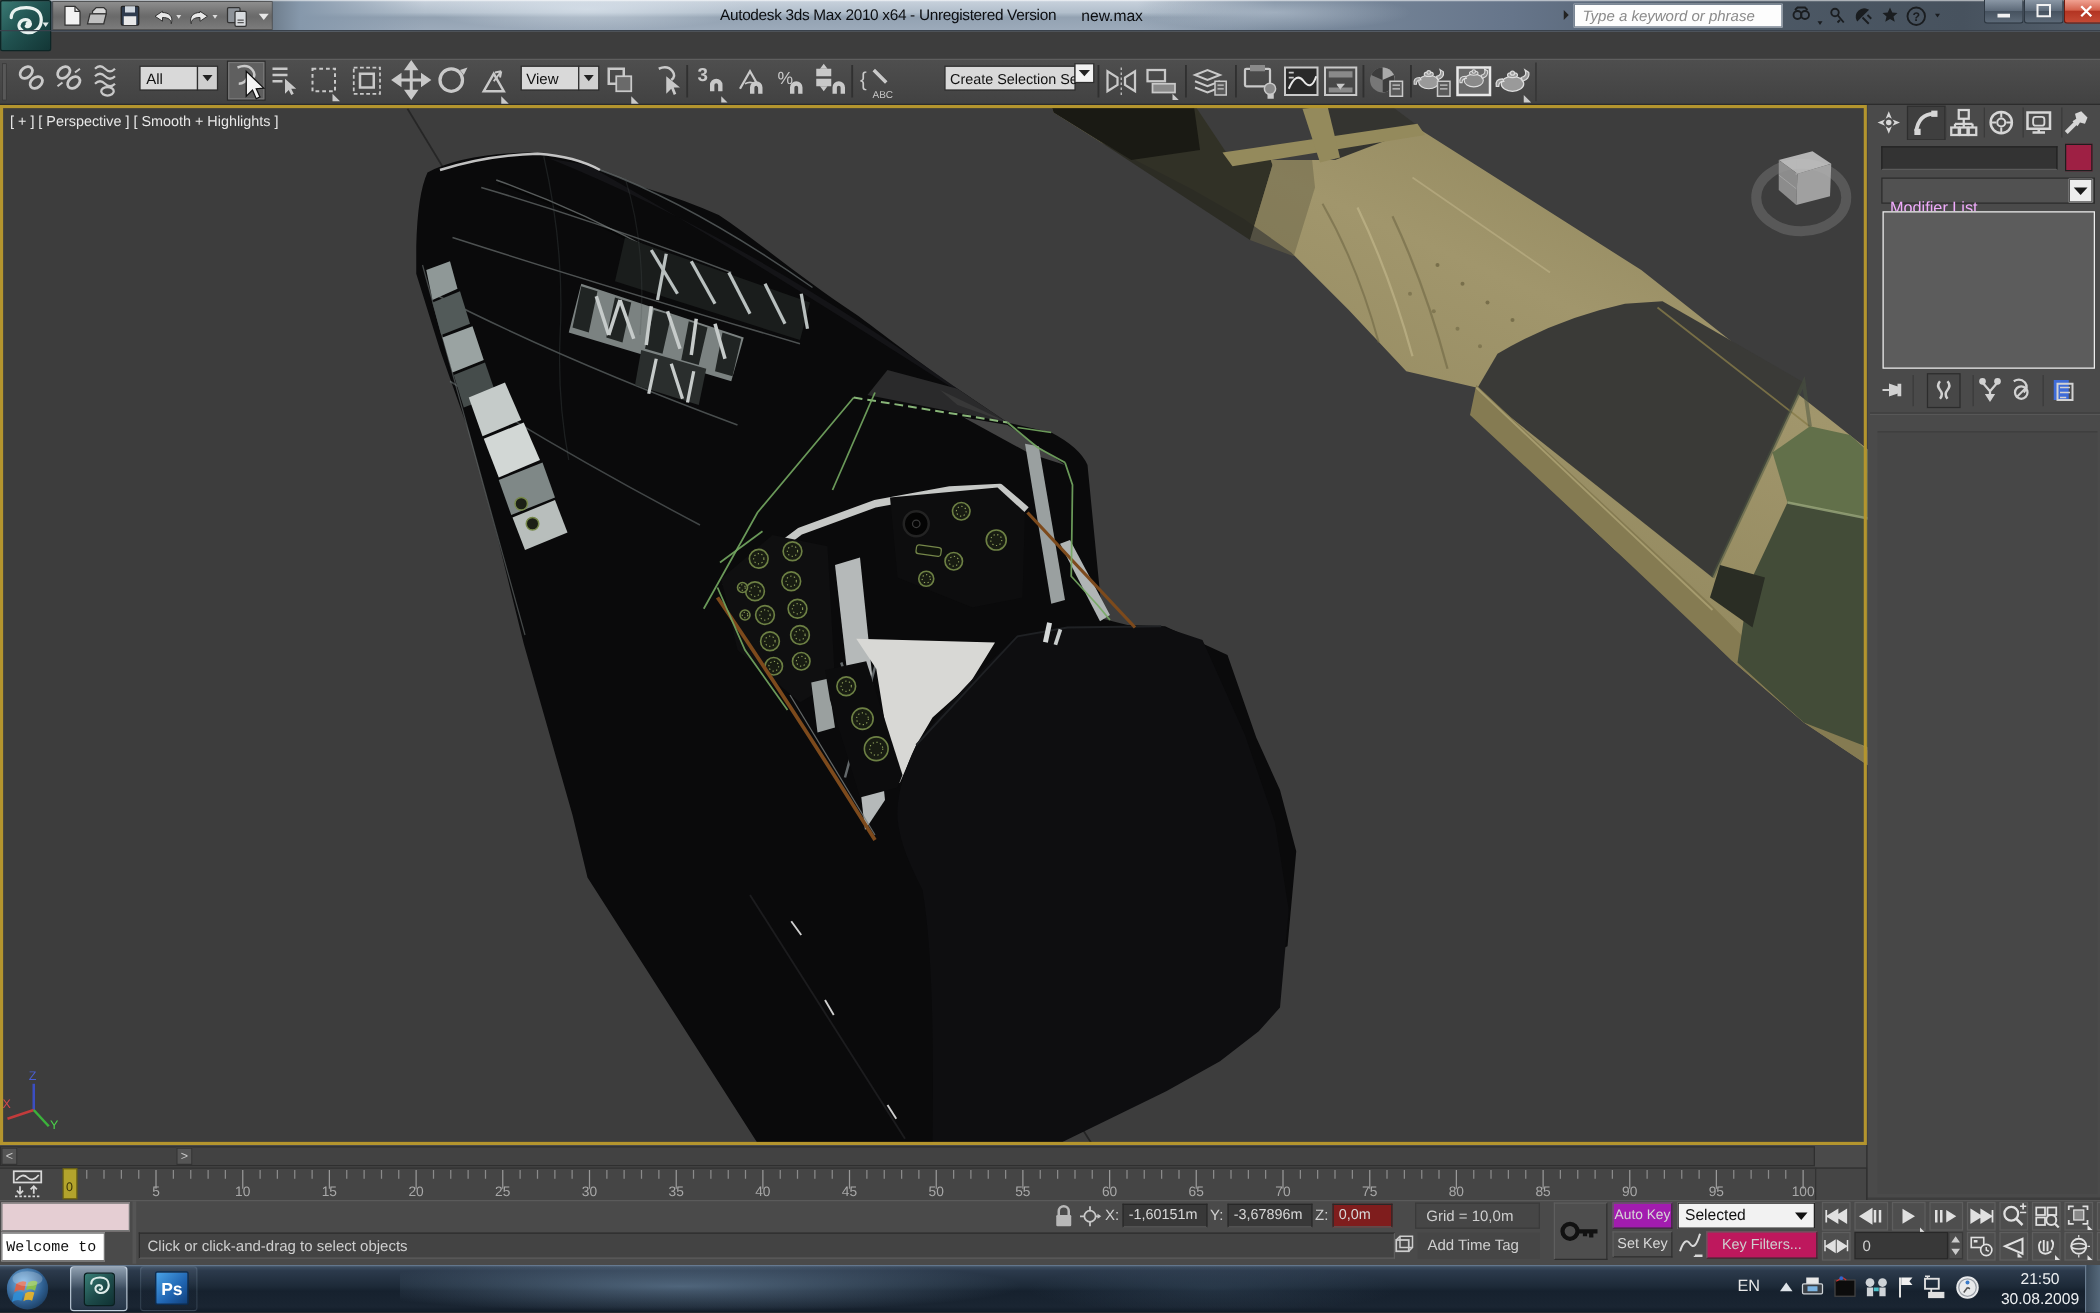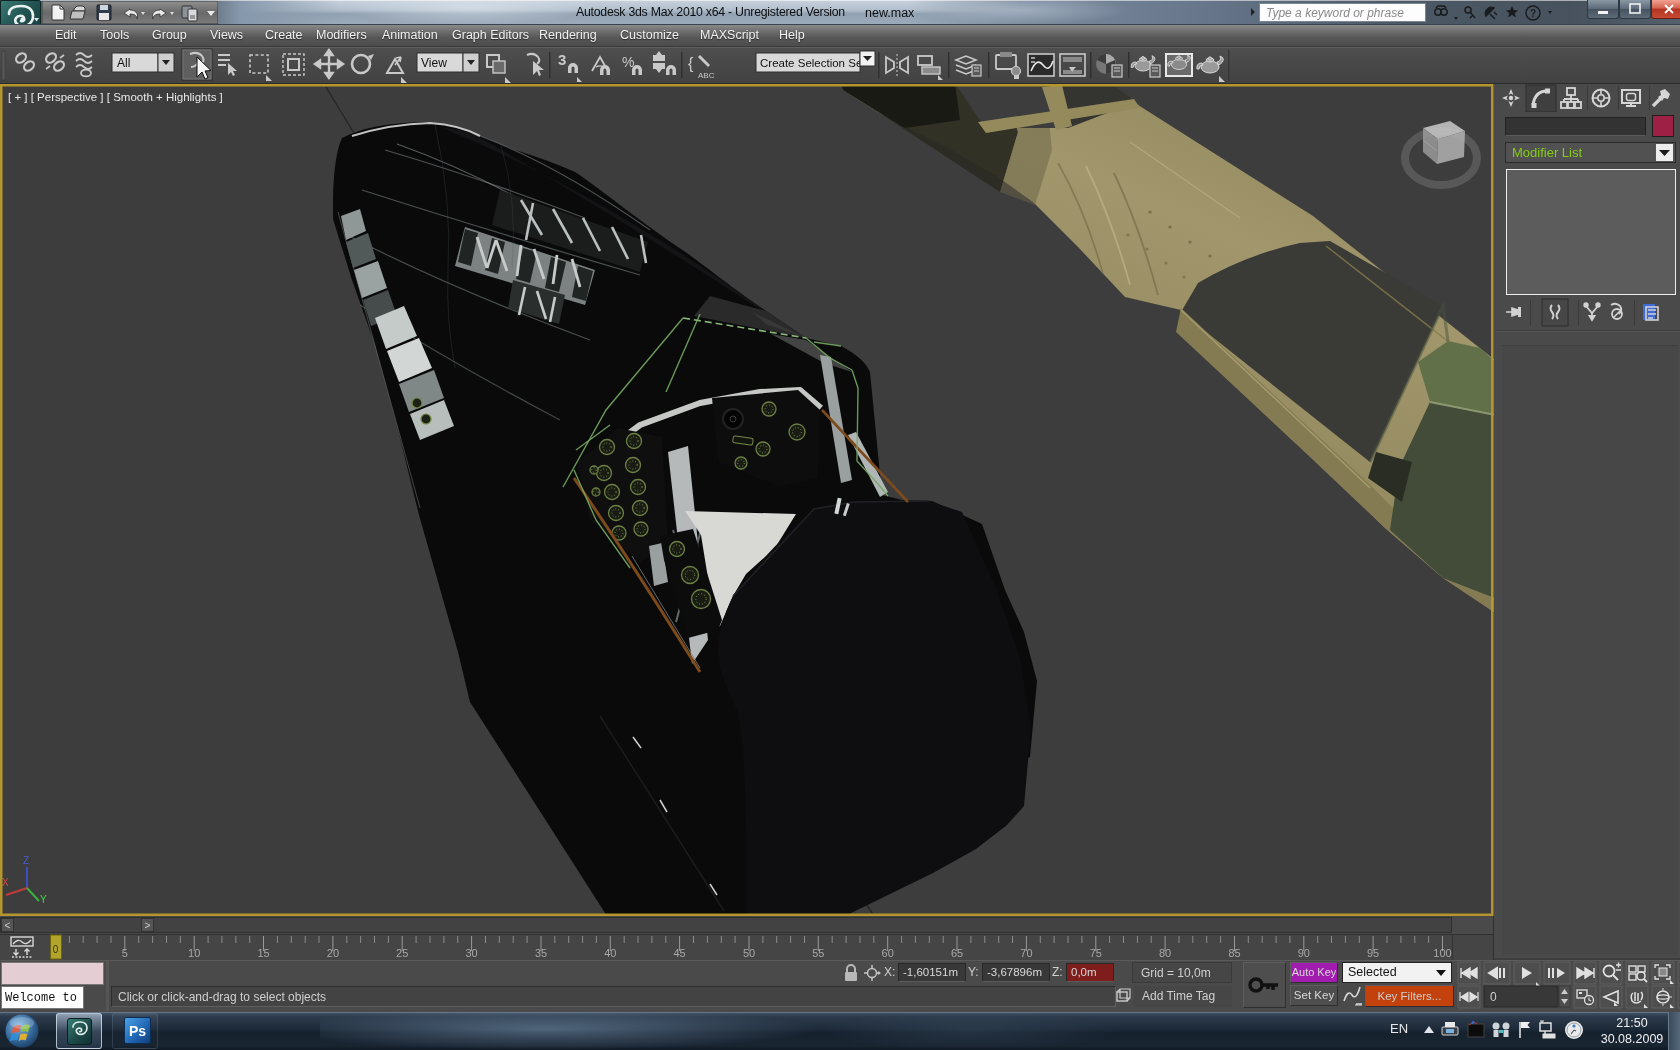--- a/index.html
+++ b/index.html
@@ -75,34 +75,20 @@
       <path d="M88,8 l-6,4 6,4 v-3 c5,0 7,2 7,5 c2,-6 -2,-9 -7,-9 z" fill="#e8e8e8" stroke="#333" stroke-width=".8"></path>
       <path d="M99,11 l4,0 -2,3 z" fill="#dcdcdc"></path>
       <path d="M118,8 l6,4 -6,4 v-3 c-5,0 -7,2 -7,5 c-2,-6 2,-9 7,-9 z" fill="#e8e8e8" stroke="#333" stroke-width=".8"></path>
       <path d="M128,11 l4,0 -2,3 z" fill="#dcdcdc"></path>
       <rect x="140" y="5" width="10" height="12" rx="1" fill="#8d9298" stroke="#333"></rect>
       <rect x="146" y="8" width="9" height="12" rx="1" fill="#d8dbde" stroke="#333"></rect>
       <path d="M148,15 h5 M148,17 h5" stroke="#555" stroke-width="1"></path>
       <path d="M165,10 l8,0 -4,5 z" fill="#e8e8e8"></path>
     </svg>
     <div class="abs" style="left:0;top:24px;width:1680px;height:1px;background:#3a424c;"></div>
-<div class="abs" style="left:0;top:25px;width:1680px;height:22px;background:linear-gradient(180deg,#8a8a8a 0%,#6e6e6e 30%,#575757 60%,#4c4c4c 100%);border-bottom:1px solid #3a3a3a;">
-<div class="abs" style="left:55px;top:3px;font-size:12.5px;color:#f2f2f2;text-shadow:0 1px 1px rgba(0,0,0,.55);">Edit</div>
-      <div class="abs" style="left:100px;top:3px;font-size:12.5px;color:#f2f2f2;text-shadow:0 1px 1px rgba(0,0,0,.55);">Tools</div>
-      <div class="abs" style="left:152px;top:3px;font-size:12.5px;color:#f2f2f2;text-shadow:0 1px 1px rgba(0,0,0,.55);">Group</div>
-      <div class="abs" style="left:210px;top:3px;font-size:12.5px;color:#f2f2f2;text-shadow:0 1px 1px rgba(0,0,0,.55);">Views</div>
-      <div class="abs" style="left:265px;top:3px;font-size:12.5px;color:#f2f2f2;text-shadow:0 1px 1px rgba(0,0,0,.55);">Create</div>
-      <div class="abs" style="left:316px;top:3px;font-size:12.5px;color:#f2f2f2;text-shadow:0 1px 1px rgba(0,0,0,.55);">Modifiers</div>
-      <div class="abs" style="left:382px;top:3px;font-size:12.5px;color:#f2f2f2;text-shadow:0 1px 1px rgba(0,0,0,.55);">Animation</div>
-      <div class="abs" style="left:452px;top:3px;font-size:12.5px;color:#f2f2f2;text-shadow:0 1px 1px rgba(0,0,0,.55);">Graph Editors</div>
-      <div class="abs" style="left:539px;top:3px;font-size:12.5px;color:#f2f2f2;text-shadow:0 1px 1px rgba(0,0,0,.55);">Rendering</div>
-      <div class="abs" style="left:620px;top:3px;font-size:12.5px;color:#f2f2f2;text-shadow:0 1px 1px rgba(0,0,0,.55);">Customize</div>
-      <div class="abs" style="left:700px;top:3px;font-size:12.5px;color:#f2f2f2;text-shadow:0 1px 1px rgba(0,0,0,.55);">MAXScript</div>
-      <div class="abs" style="left:779px;top:3px;font-size:12.5px;color:#f2f2f2;text-shadow:0 1px 1px rgba(0,0,0,.55);">Help</div>
-    </div>
     <div class="abs" style="left:0;top:47px;width:1680px;height:37px;background:linear-gradient(180deg,#4e4e4e,#424242);border-top:1px solid #5f5f5f;border-bottom:1px solid #2c2c2c;"></div>
     <svg class="abs" style="left:0;top:47px;" width="1680" height="37" viewBox="0 0 1680 37">
       <rect x="2" y="4" width="3" height="29" fill="#585858" stroke="#333" stroke-width=".5"></rect>
       <g stroke="#c9c9c9" stroke-width="2.2" fill="none">
         <ellipse cx="21" cy="11" rx="5.5" ry="4" transform="rotate(-40 21 11)"></ellipse>
         <ellipse cx="29" cy="19" rx="5.5" ry="4" transform="rotate(-40 29 19)"></ellipse>
       </g>
       <g stroke="#c9c9c9" stroke-width="2.2" fill="none">
         <ellipse cx="51" cy="11" rx="5.5" ry="4" transform="rotate(-40 51 11)"></ellipse>
         <ellipse cx="59" cy="19" rx="5.5" ry="4" transform="rotate(-40 59 19)"></ellipse>
@@ -272,21 +258,21 @@
         <path d="M-1,-7 l5,-2 5,5 -2,5 -4,-1 -2,3 -4,-4 3,-2 z" fill="#d6d6d6"></path>
       </g>
       <rect x="62" y="2" width="1" height="24" fill="#3a3a3a"></rect>
       <rect x="93" y="2" width="1" height="24" fill="#3a3a3a"></rect>
       <rect x="124" y="2" width="1" height="24" fill="#3a3a3a"></rect>
       <rect x="155" y="2" width="1" height="24" fill="#3a3a3a"></rect>
     </svg>
     <div class="abs" style="left:1505px;top:117px;width:141px;height:19px;background:#333;border:1px solid #222;border-bottom-color:#5a5a5a;"></div>
     <div class="abs" style="left:1652px;top:115px;width:22px;height:22px;background:#9e2044;border:1px solid #1e1e1e;"></div>
     <div class="abs" style="left:1505px;top:142px;width:171px;height:21px;background:#515151;border:1px solid #2b2b2b;">
-      <div class="abs" style="left:6px;top:2px;font-size:13px;color:#84cc16;">Modifier List</div>
+      <div class="abs" style="left:6px;top:15px;font-size:13px;color:#f0abfc;">Modifier List</div>
     </div>
     <div class="abs" style="left:1655px;top:143px;width:19px;height:19px;background:#ededed;border:1px solid #555;"></div>
     <svg class="abs" style="left:1655px;top:143px;" width="19" height="19">
       <path d="M4,7 l11,0 -5.5,6 z" fill="#1a1a1a"></path>
     </svg>
     <div class="abs" style="left:1506px;top:169px;width:170px;height:126px;background:#5c5c5c;border:1px solid #ededed;"></div>
     <svg class="abs" style="left:1494px;top:298px;" width="186" height="30" viewBox="0 0 186 30">
       <g transform="translate(20,14)">
         <path d="M-8,0 h6 M-2,-4 v8 l6,-2 v-4 z" fill="#d2d2d2" stroke="#d2d2d2" stroke-width="1.6"></path>
         <rect x="4" y="-5" width="3" height="10" fill="#d2d2d2"></rect>
@@ -408,21 +394,21 @@
     <div class="abs" style="left:1290px;top:962px;width:48px;height:21px;background:#a21caf;border:1px solid #5e5e5e;border-bottom-color:#2e2e2e;border-right-color:#2e2e2e;color:#d8d8d8;font-size:11px;text-align:center;line-height:19px;">Auto Key</div>
     <div class="abs" style="left:1290px;top:985px;width:48px;height:21px;background:#4e4e4e;border:1px solid #5e5e5e;border-bottom-color:#2e2e2e;border-right-color:#2e2e2e;color:#d8d8d8;font-size:11.5px;text-align:center;line-height:19px;">Set Key</div>
     <div class="abs" style="left:1342px;top:962px;width:110px;height:21px;background:#f2f2f2;border:1px solid #222;color:#111;font-size:12.5px;line-height:19px;padding-left:5px;">Selected</div>
     <svg class="abs" style="left:1432px;top:962px;" width="20" height="21">
       <path d="M4,8 l10,0 -5,6 z" fill="#111"></path>
     </svg>
     <svg class="abs" style="left:1341px;top:985px;" width="22" height="22">
       <path d="M3,16 q4,-12 8,-6 t8,-8" fill="none" stroke="#d8d8d8" stroke-width="1.6"></path>
       <path d="M15,19 l6,0 -0,-0 z M14,20 l7,0" stroke="#d8d8d8"></path>
     </svg>
-    <div class="abs" style="left:1365px;top:985px;width:89px;height:22px;background:#c2410c;border:1px solid #5e5e5e;border-bottom-color:#2e2e2e;border-right-color:#2e2e2e;color:#cfcfcf;font-size:11.5px;text-align:center;line-height:20px;">Key Filters...</div>
+    <div class="abs" style="left:1365px;top:985px;width:89px;height:22px;background:#be185d;border:1px solid #5e5e5e;border-bottom-color:#2e2e2e;border-right-color:#2e2e2e;color:#cfcfcf;font-size:11.5px;text-align:center;line-height:20px;">Key Filters...</div>
     <svg class="abs" style="left:1456px;top:960px;" width="224" height="50" viewBox="0 0 224 50">
       <rect x="2" y="2" width="22" height="22" fill="#4e4e4e" stroke="#5e5e5e" stroke-width="1"></rect>
       <path d="M6,13 l8,-5 v10 z M13,13 l8,-5 v10 z M5,8 v10" stroke="#e0e0e0" fill="#e0e0e0" stroke-width="1.4" transform="translate(0,0)"></path>
       <rect x="28" y="2" width="26" height="22" fill="#4e4e4e" stroke="#5e5e5e" stroke-width="1"></rect>
       <path d="M33,13 l8,-5 v10 z M44,8 v10 M48,8 v10" stroke="#e0e0e0" fill="#e0e0e0" stroke-width="2"></path>
       <rect x="58" y="2" width="26" height="22" fill="#4e4e4e" stroke="#5e5e5e" stroke-width="1"></rect>
       <path d="M66,7 l10,6 -10,6 z" fill="#e0e0e0"></path>
       <path d="M80,22 l4,4 h-4 z" fill="#e0e0e0"></path>
       <rect x="88" y="2" width="26" height="22" fill="#4e4e4e" stroke="#5e5e5e" stroke-width="1"></rect>
       <path d="M93,8 v10 M97,8 v10" stroke="#e0e0e0" stroke-width="2"></path>

